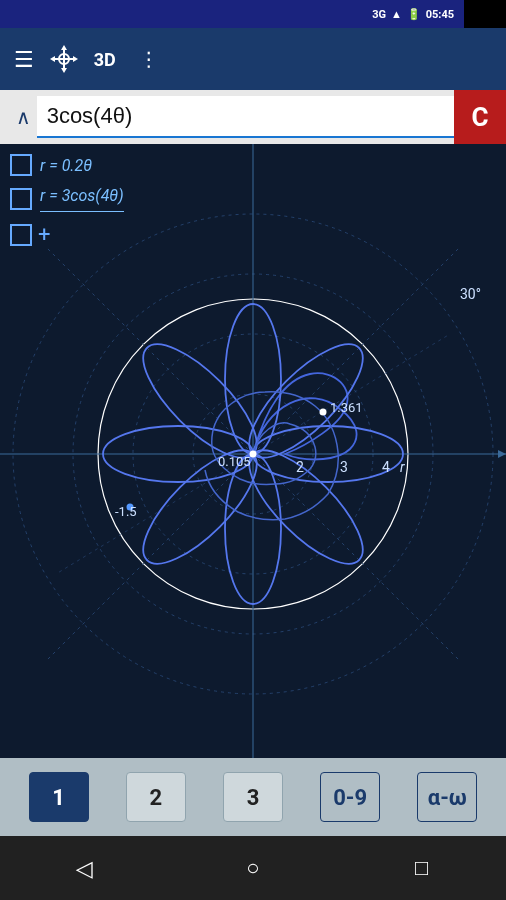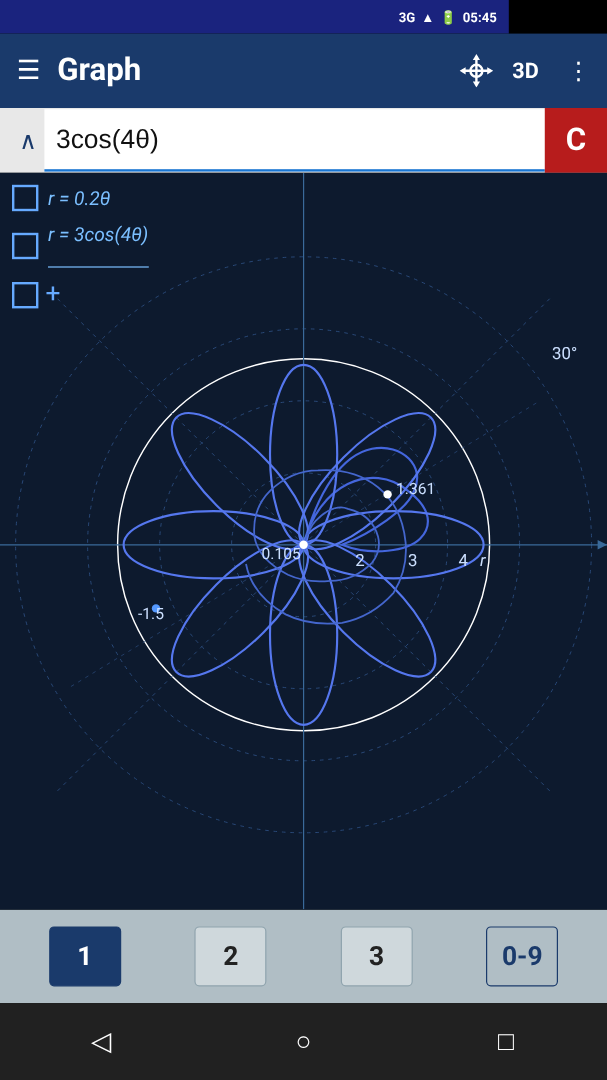--- a/index.html
+++ b/index.html
@@ -7,21 +7,21 @@
       width: 506px;
       height: 900px;
       background: #000;
       font-family: 'Roboto', Arial, sans-serif;
       overflow: hidden;
       position: relative;
     }
 
     
     .status-bar {
-      width: 424px;
+      width: 464px;
       height: 28px;
       background: #1a237e;
       display: flex;
       align-items: center;
       justify-content: flex-end;
       padding: 0 10px;
       gap: 6px;
     }
     .status-icons {
       display: flex;
@@ -93,21 +93,21 @@
       padding: 0 0 0 10px;
     }
     .chevron-btn {
       color: #1a3a6b;
       font-size: 20px;
       cursor: pointer;
       padding: 6px;
     }
     .formula-input {
       flex: 1;
-      height: 52px;
+      height: 42px;
       background: white;
       border: none;
       border-bottom: 2px solid #1976d2;
       outline: none;
       font-size: 22px;
       padding: 0 10px;
       color: #111;
     }
     .clear-btn {
       width: 52px;
@@ -153,21 +153,21 @@
       align-items: center;
       justify-content: center;
     }
     .eq-label {
       color: #7bbfff;
       font-size: 16px;
       font-style: italic;
     }
     .eq-underline {
       border-bottom: 1.5px solid #7bbfff;
-      padding-bottom: 17px;
+      padding-bottom: 6px;
     }
     .add-eq-btn {
       display: flex;
       align-items: center;
       gap: 6px;
       margin-top: 4px;
       cursor: pointer;
     }
     .add-eq-btn .eq-checkbox {
       border-color: #6af;
@@ -250,21 +250,20 @@
   <div class="status-icons">
     <span>3G</span>
     <span>▲</span>
     <span>🔋</span>
     <span>05:45</span>
   </div>
 </div>
 
 <div class="app-bar">
   <span class="hamburger-icon">☰</span>
-  <span class="app-title">Graph</span>
 
   <div class="cursor-icon">
     <svg class="cursor-svg" viewBox="0 0 28 28" fill="none" xmlns="http://www.w3.org/2000/svg">
       <line x1="14" y1="2" x2="14" y2="26" stroke="white" stroke-width="2"></line>
       <line x1="2" y1="14" x2="26" y2="14" stroke="white" stroke-width="2"></line>
       <circle cx="14" cy="14" r="5" stroke="white" stroke-width="2"></circle>
       <polygon points="14,0 11,5 17,5" fill="white"></polygon>
       <polygon points="14,28 11,23 17,23" fill="white"></polygon>
       <polygon points="0,14 5,11 5,17" fill="white"></polygon>
       <polygon points="28,14 23,11 23,17" fill="white"></polygon>
@@ -368,20 +367,21 @@
       <span class="add-eq-icon">+</span>
     </div>
   </div>
 </div>
 
 <div class="keyboard-area">
   <div class="kb-btn active">1</div>
   <div class="kb-btn">2</div>
   <div class="kb-btn">3</div>
   <div class="kb-btn blue-outline">0-9</div>
+  <div class="kb-btn blue-outline">α-ω</div>
 </div>
 
 <div class="nav-bar">
   <div class="nav-btn">
     <span class="nav-icon">◁</span>
   </div>
   <div class="nav-btn">
     <span class="nav-icon">○</span>
   </div>
   <div class="nav-btn">

